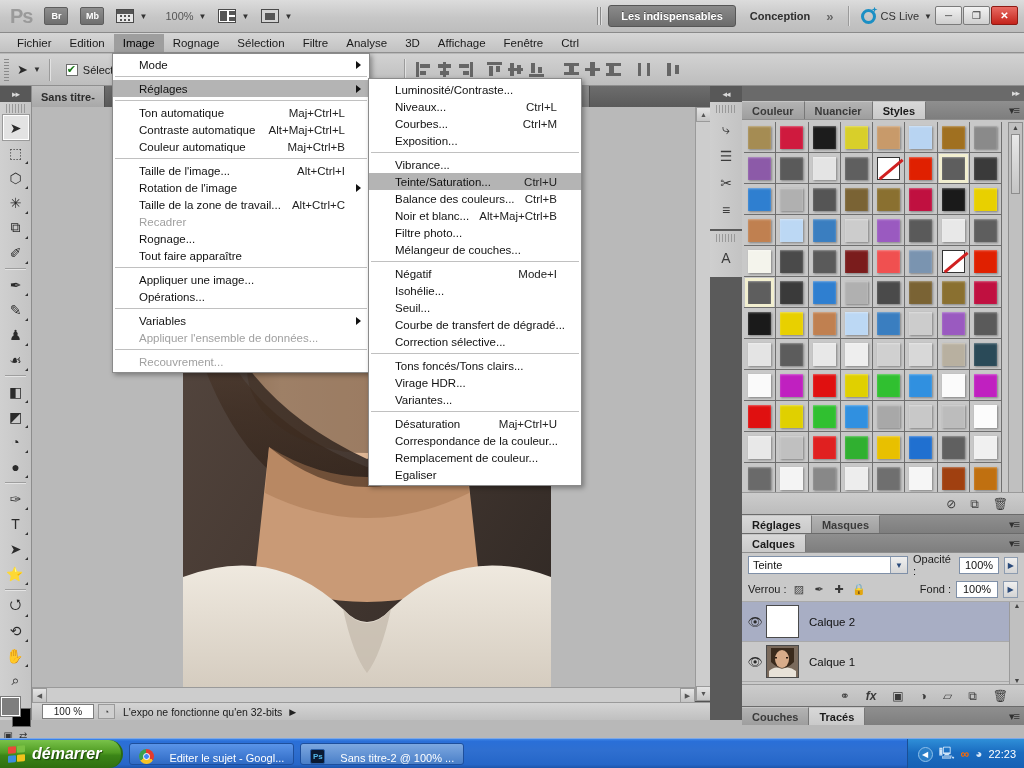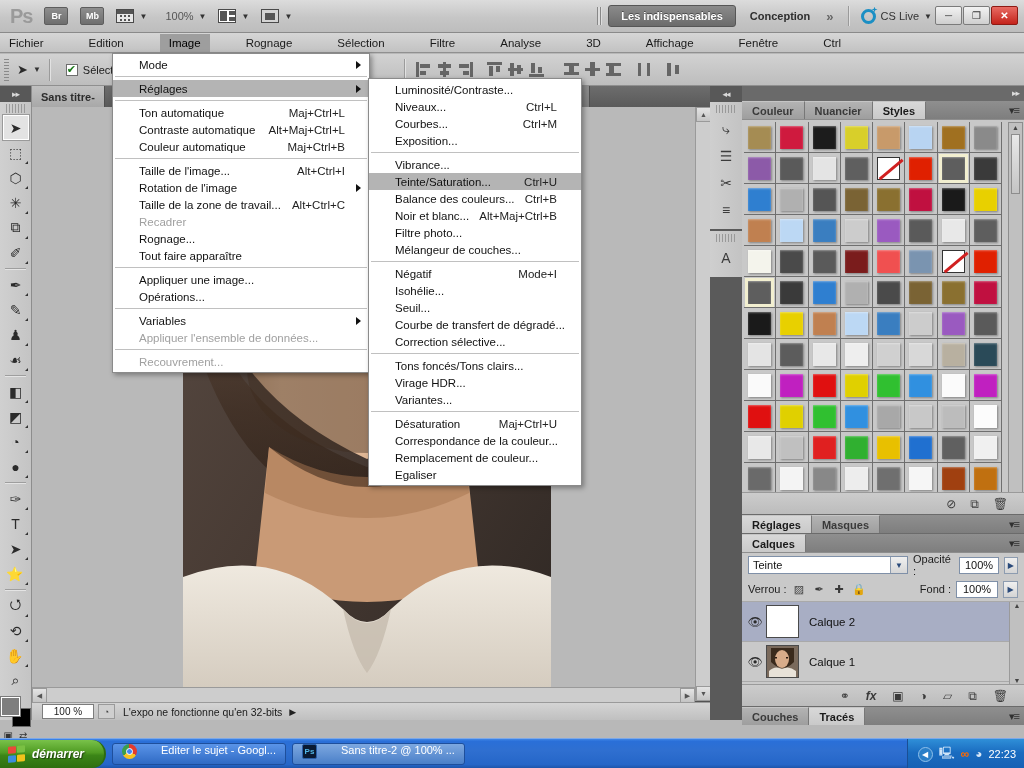--- a/index.html
+++ b/index.html
@@ -70,21 +70,21 @@
     width:27px;height:19px; border:1px solid #7b7b7b; margin-left:1px;
     background:linear-gradient(#f2f2f2,#cfcfcf); border-radius:2px;
     display:flex;align-items:center;justify-content:center; font-size:10px; color:#333;
   }
   .wb.close { background:linear-gradient(#e86b63,#c4231b); border-color:#8e1a14; color:#fff; font-weight:bold; }
 
   
   .menubar {
     position:absolute; left:0; top:33px; width:1024px; height:20px;
     background:linear-gradient(#d6d6d6,#c2c2c2); border-bottom:1px solid #909090;
-    display:flex; align-items:center; padding-left:0;gap:27px;
+    display:flex; align-items:center; padding-left:8px;
   }
   .menu-item { padding:3px 9px; font-size:11.5px; color:#1a1a1a; }
   .menu-item.active { background:#9e9e9e; color:#000; }
 
   
   .optbar {
     position:absolute; left:0; top:54px; width:1024px; height:32px;
     background:linear-gradient(#d2d2d2,#bdbdbd); border-bottom:1px solid #8f8f8f;
     display:flex; align-items:center;
   }
@@ -267,28 +267,28 @@
     background:linear-gradient(#3f86e8 0%,#2a6fd8 8%,#2f6fd0 40%,#2566c8 88%,#1d55ab 100%);
     border-top:1px solid #7ea9e8;
     display:flex; align-items:center;
   }
   .startbtn {
     height:28px; padding:0 20px 0 8px; margin-left:0;
     background:linear-gradient(#79c24a 0%,#4f9b22 45%,#3b8517 55%,#2f6f10 100%);
     border-right:2px solid #2c6a10;
     border-radius:0 14px 14px 0;
     display:flex;align-items:center; gap:7px;
-    color:#fff; font-size:12px; font-weight:bold; font-style:italic;
+    color:#fff; font-size:16px; font-weight:bold; font-style:italic;
     text-shadow:1px 1px 1px rgba(0,0,0,.5);
   }
   .winflag { width:17px;height:16px; display:grid; grid-template-columns:1fr 1fr; grid-template-rows:1fr 1fr; gap:1.5px;
      transform:skewY(-6deg); }
   .winflag i { display:block; border-radius:1px; }
   .tbtn {
-    height:22px; margin-left:6px; padding:0 9px; display:flex; align-items:flex-start; gap:24px;
+    height:22px; margin-left:6px; padding:0 9px; display:flex; align-items:flex-end; gap:15px;
     background:linear-gradient(#5a94e8,#2f6ac4); border:1px solid #1e4f9c;
     border-radius:3px; color:#fff; font-size:11px;
     max-width:200px; overflow:hidden; white-space:nowrap;
   }
   .tbtn.active { background:linear-gradient(#7da8e0,#4a7fc8); }
   .chrome-ico { width:15px;height:15px;border-radius:50%;
      background:conic-gradient(#e33b2e 0 33%, #f7c223 33% 66%, #3b9e4c 66% 100%);
      position:relative; }
   .chrome-ico::after{content:"";position:absolute;left:4px;top:4px;width:7px;height:7px;border-radius:50%;
      background:#4285f4; border:1.5px solid #fff; box-sizing:border-box;}

